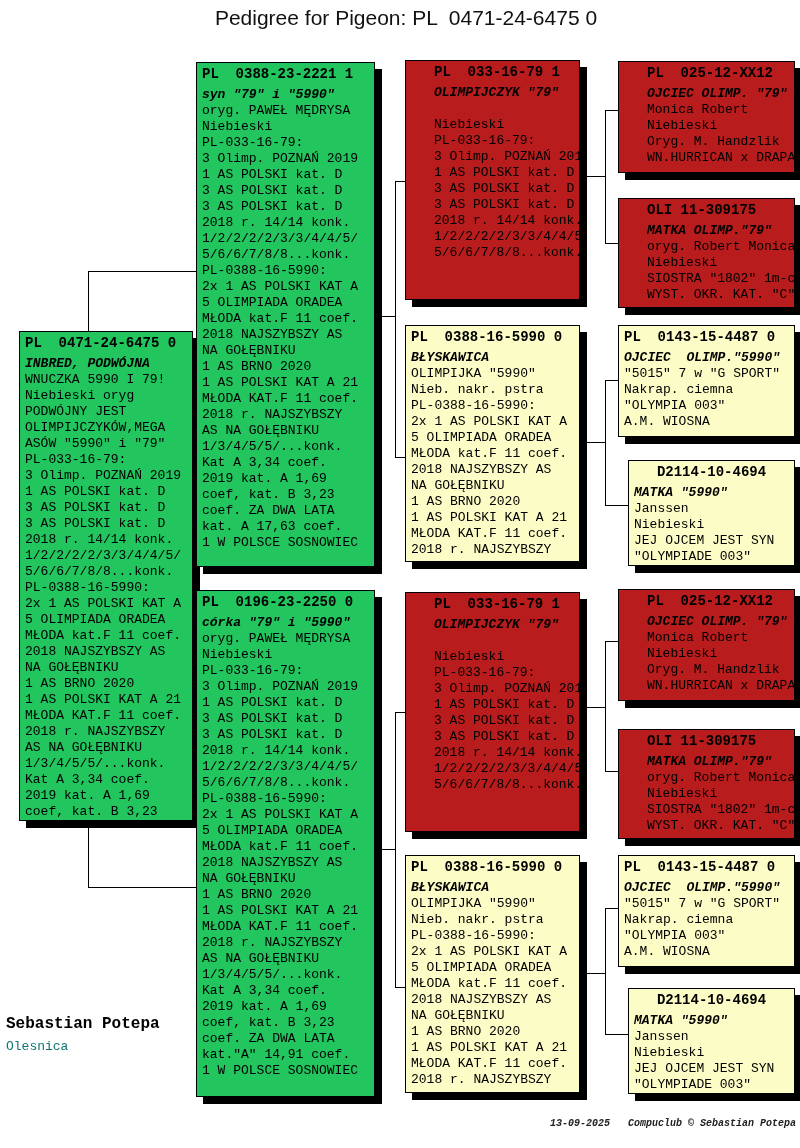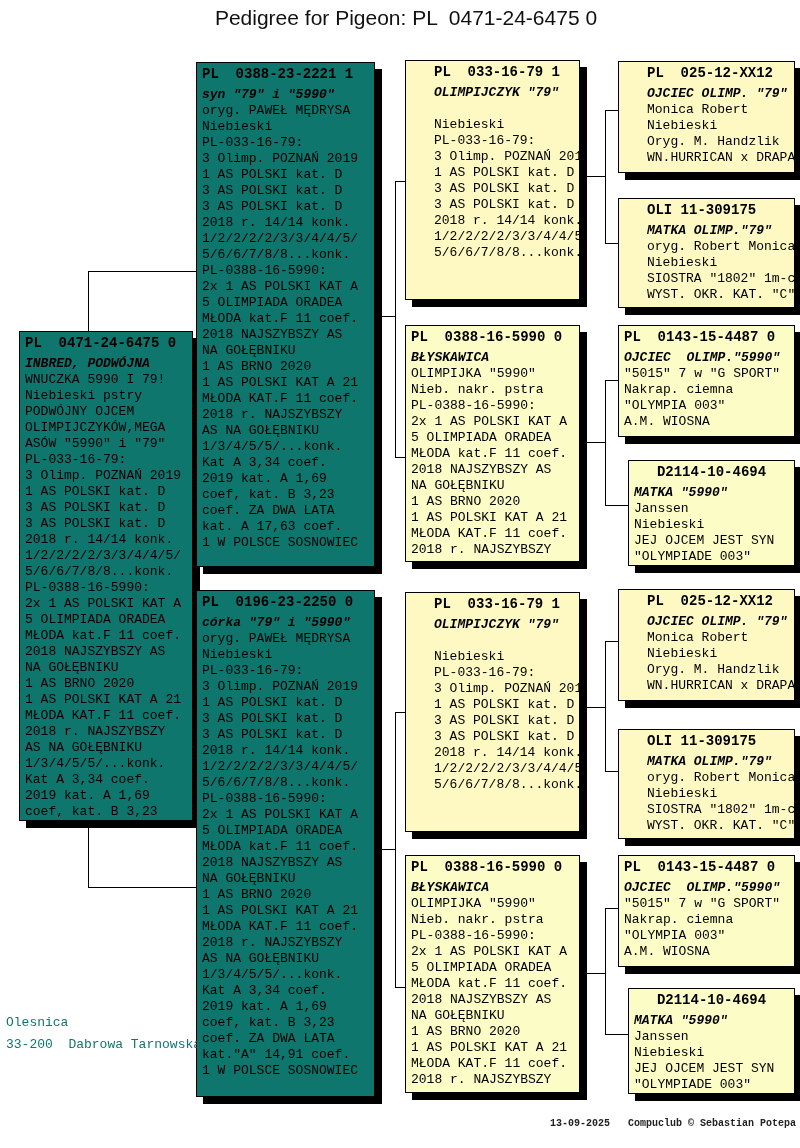--- a/index.html
+++ b/index.html
@@ -11,22 +11,22 @@
               font-family:"Liberation Sans",sans-serif;font-size:21px;color:#111;
               white-space:pre;padding-left:6px;}
 
   
   .hl{position:absolute;height:1px;background:#000;}
   .vl{position:absolute;width:1px;background:#000;}
 
   
   .pbox{position:absolute;border:1px solid #000;box-shadow:7px 7px 0 #000;
         padding:2px 0 0 5px;overflow:hidden;box-sizing:border-box;}
-  .white{background:#0f766e;}
-  .pink{background:#fef9c3;padding-left:28px;}
+  .white{background:#22c55e;}
+  .pink{background:#b91c1c;padding-left:28px;}
   .yellow{background:#FCFCC6;}
   .bh{font-weight:bold;font-size:14px;line-height:19px;white-space:pre;
       margin-bottom:3px;}
   .bh.center{text-align:center;padding-right:5px;}
   .ln{font-size:13px;line-height:16px;height:16px;white-space:pre;overflow:hidden;}
   .ln.b{font-weight:normal;}
   .ln.bi{font-weight:bold;font-style:italic;}
 
   #b0{left:19px;top:331px;width:174px;height:490px;}
   #b1{left:196px;top:62px;width:179px;height:505px;}
@@ -42,21 +42,21 @@
   #b11{left:618px;top:589px;width:177px;height:112px;}
   #b12{left:618px;top:729px;width:177px;height:110px;}
   #b13{left:618px;top:855px;width:177px;height:112px;}
   #b14{left:628px;top:988px;width:167px;height:106px;}
 
   .owner{position:absolute;left:6px;top:1012px;}
   .owner-name{font-weight:bold;font-size:16px;line-height:24px;white-space:pre;}
   .owner-line{font-size:13px;line-height:22px;white-space:pre;color:#0f766e;}
 
   .footer{position:absolute;right:4px;top:1118px;font-size:10px;
-          font-weight:bold;white-space:pre;color:#222;margin-left:48px;}
+          font-style:italic;font-weight:bold;white-space:pre;color:#222;margin-left:48px;}
 </style>
 </head>
 <body>
 
 <div id="stage">
 
   <div class="page-title">Pedigree for Pigeon: PL  0471-24-6475 0</div>
 
   <div class="vl" style="left:88px;top:271px;height:60px"></div>
   <div class="hl" style="left:88px;top:271px;width:108px"></div>
@@ -91,22 +91,22 @@
   <div class="hl" style="left:581px;top:973px;width:25px"></div>
   <div class="vl" style="left:605px;top:908px;height:127px"></div>
   <div class="hl" style="left:605px;top:908px;width:13px"></div>
   <div class="hl" style="left:605px;top:1034px;width:23px"></div>
 
   <div id="b0" class="pbox white">
     <div class="bh">PL  0471-24-6475 0</div>
     <div>
         <div class="ln bi">INBRED, PODWÓJNA</div>
         <div class="ln b">WNUCZKA 5990 I 79!</div>
-        <div class="ln">Niebieski pstry</div>
-        <div class="ln">PODWÓJNY OJCEM</div>
+        <div class="ln">Niebieski oryg</div>
+        <div class="ln">PODWÓJNY JEST</div>
         <div class="ln">OLIMPIJCZYKÓW,MEGA</div>
         <div class="ln">ASÓW "5990" i "79"</div>
         <div class="ln">PL-033-16-79:</div>
         <div class="ln">3 Olimp. POZNAŃ 2019</div>
         <div class="ln">1 AS POLSKI kat. D</div>
         <div class="ln">3 AS POLSKI kat. D</div>
         <div class="ln">3 AS POLSKI kat. D</div>
         <div class="ln">2018 r. 14/14 konk.</div>
         <div class="ln">1/2/2/2/2/3/3/4/4/5/</div>
         <div class="ln">5/6/6/7/8/8...konk.</div>
@@ -338,19 +338,19 @@
     <div>
         <div class="ln bi">MATKA "5990"</div>
         <div class="ln b">Janssen</div>
         <div class="ln">Niebieski</div>
         <div class="ln">JEJ OJCEM JEST SYN</div>
         <div class="ln">"OLYMPIADE 003"</div>
       </div>
   </div>
 
   <div class="owner">
+    <div class="owner-name">Sebastian Potepa</div>
     <div class="owner-line">Olesnica</div>
-    <div class="owner-line">33-200  Dabrowa Tarnowska</div>
   </div>
 
   <div class="footer">13-09-2025   Compuclub © Sebastian Potepa</div>
 
 </div>
 
 </body></html>

